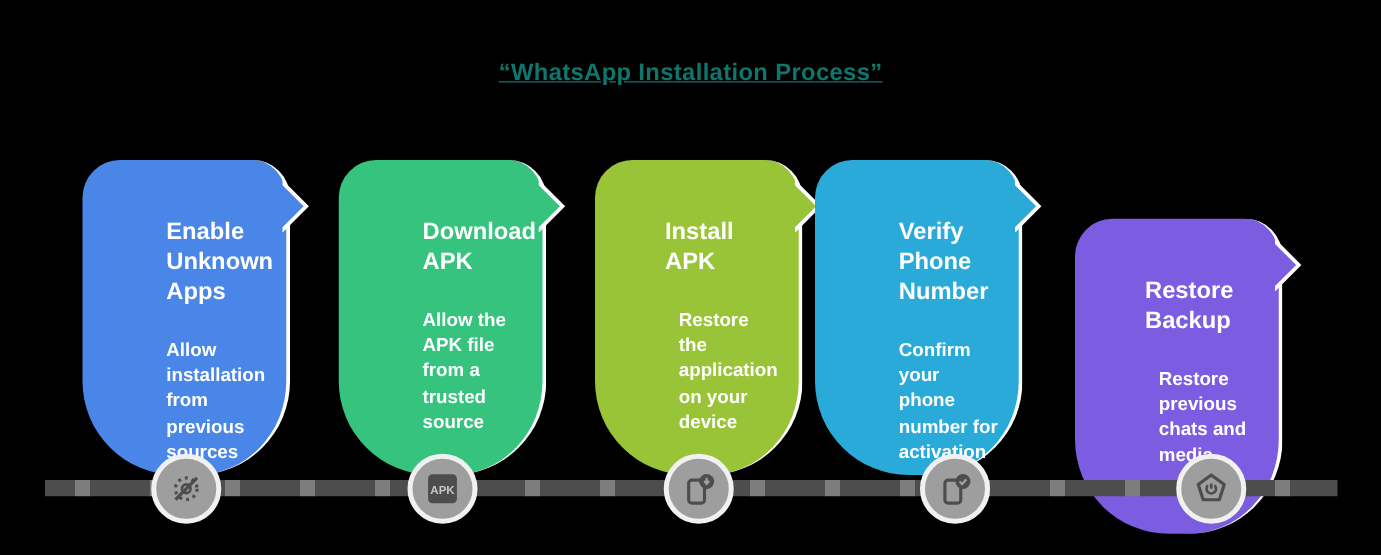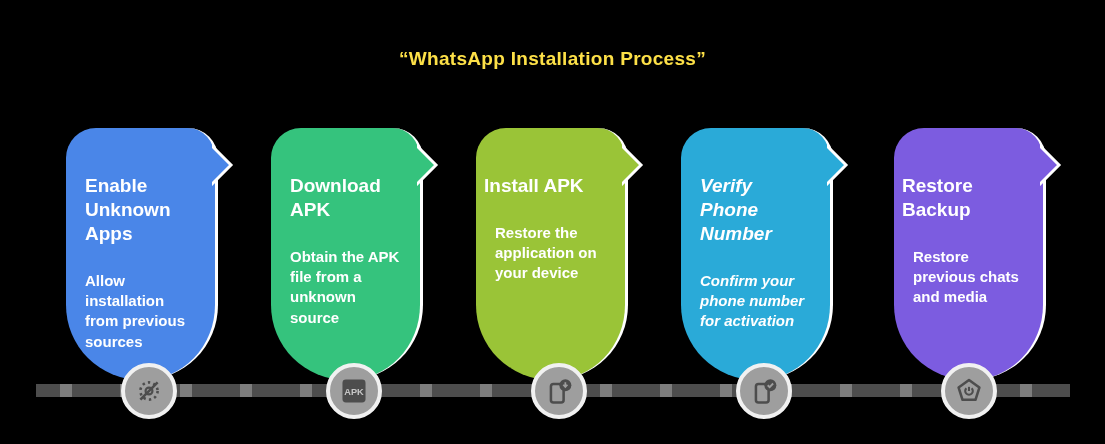--- a/index.html
+++ b/index.html
@@ -22,31 +22,32 @@
     text-align: center;
     font-size: 19px;
     font-weight: bold;
     color: #3d3d3d;
     letter-spacing: 0.3px;
   }
   
   .card {
     position: absolute;
     top: 128px;
-    width: 152px;
+    width: 166px;
     height: 252px;
     border-radius: 30px 30px 75px 75px;
     border-right: 3px solid #ffffff;
     color: #ffffff;
+    padding-left: 48px;
   }
   .card-0 { left: 66px; }
   .card-1 { left: 271px; }
   .card-2 { left: 476px; }
-  .card-3 { left: 681px; font-style: italic; }
-  .card-4 { left: 894px; }
+  .card-3 { left: 652px; }
+  .card-4 { left: 860px; margin-top: 47px; }
 
   .card-arrow {
     position: absolute;
     top: 16px;
     right: -19px;
     width: 22px;
     height: 42px;
   }
   .card-title {
     margin: 46px 16px 0 19px;
@@ -88,38 +89,38 @@
   .node-2 { left: 531px; }
   .node-3 { left: 736px; }
   .node-4 { left: 941px; }
   .node svg { display: block; }
 </style>
 </head>
 <body style="background: rgb(0, 0, 0);">
 
 <div class="canvas">
 
-  <div class="page-title" style="color: #fde047;">“WhatsApp Installation Process”</div>
+  <div class="page-title" style="color: #0f766e; text-decoration: underline;">“WhatsApp Installation Process”</div>
 
   <div class="card card-0" style="background: rgb(74, 134, 232);">
     <svg class="card-arrow" viewBox="0 0 22 42">
       <path class="arrow-fill" d="M-2 0 L19 21 L-2 42 Z" fill="#4a86e8"></path>
       <path d="M-2 0 L19 21 L-2 42" fill="none" stroke="#ffffff" stroke-width="3"></path>
     </svg>
     <div class="card-title">Enable Unknown Apps</div>
     <div class="card-desc">Allow installation from previous sources</div>
   </div>
 
   <div class="card card-1" style="background: rgb(53, 195, 125);">
     <svg class="card-arrow" viewBox="0 0 22 42">
       <path class="arrow-fill" d="M-2 0 L19 21 L-2 42 Z" fill="#35c37d"></path>
       <path d="M-2 0 L19 21 L-2 42" fill="none" stroke="#ffffff" stroke-width="3"></path>
     </svg>
     <div class="card-title">Download APK</div>
-    <div class="card-desc">Obtain the APK file from a unknown source</div>
+    <div class="card-desc">Allow the APK file from a trusted source</div>
   </div>
 
   <div class="card card-2" style="background: rgb(154, 196, 55);">
     <svg class="card-arrow" viewBox="0 0 22 42">
       <path class="arrow-fill" d="M-2 0 L19 21 L-2 42 Z" fill="#9ac437"></path>
       <path d="M-2 0 L19 21 L-2 42" fill="none" stroke="#ffffff" stroke-width="3"></path>
     </svg>
     <div class="card-title center">Install APK</div>
     <div class="card-desc">Restore the application on your device</div>
   </div>

